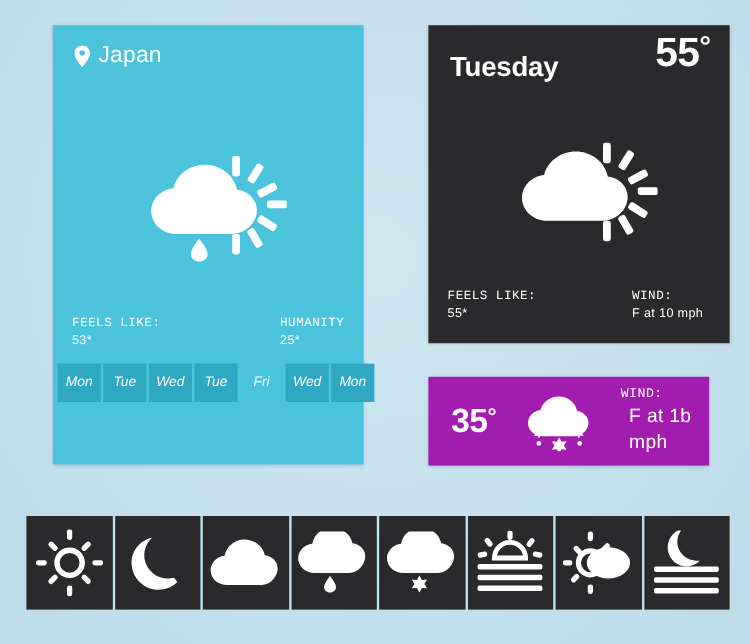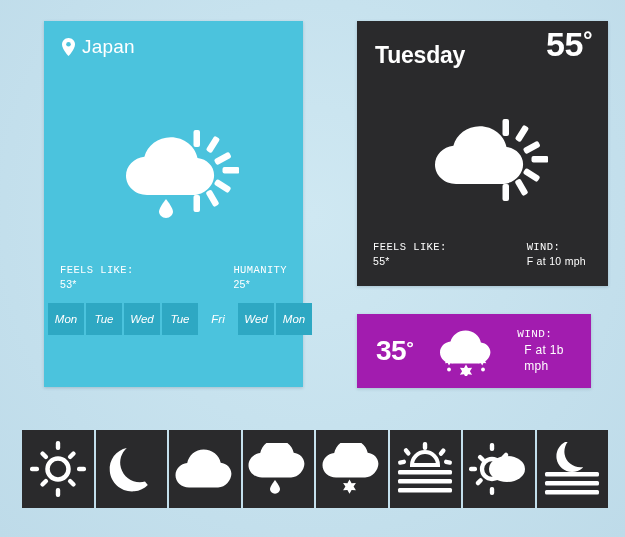--- a/index.html
+++ b/index.html
@@ -169,21 +169,21 @@
     font-size: 28px;
     font-weight: bold;
     line-height: 1;
     margin-left: 19px;
     letter-spacing: -0.5px;
   }
   #small-card .s-temp .deg { font-size: 19px; vertical-align: top; position: relative; top: 1px; }
   #small-card .s-icon { margin-left: 22px; display: flex; }
   #small-card .s-wind { margin-left: 20px; }
   #small-card .s-wind .stat-label { font-size: 11px; }
-  #small-card .s-wind .stat-value { font-size: 12px; padding-left: 7px; }
+  #small-card .s-wind .stat-value { font-size: 16px; padding-left: 7px; }
 
   
   #icon-strip {
     position: absolute;
     left: 22px; top: 430px;
     width: 586px; height: 78px;
     display: flex;
     gap: 2px;
   }
   .icon-tile {

